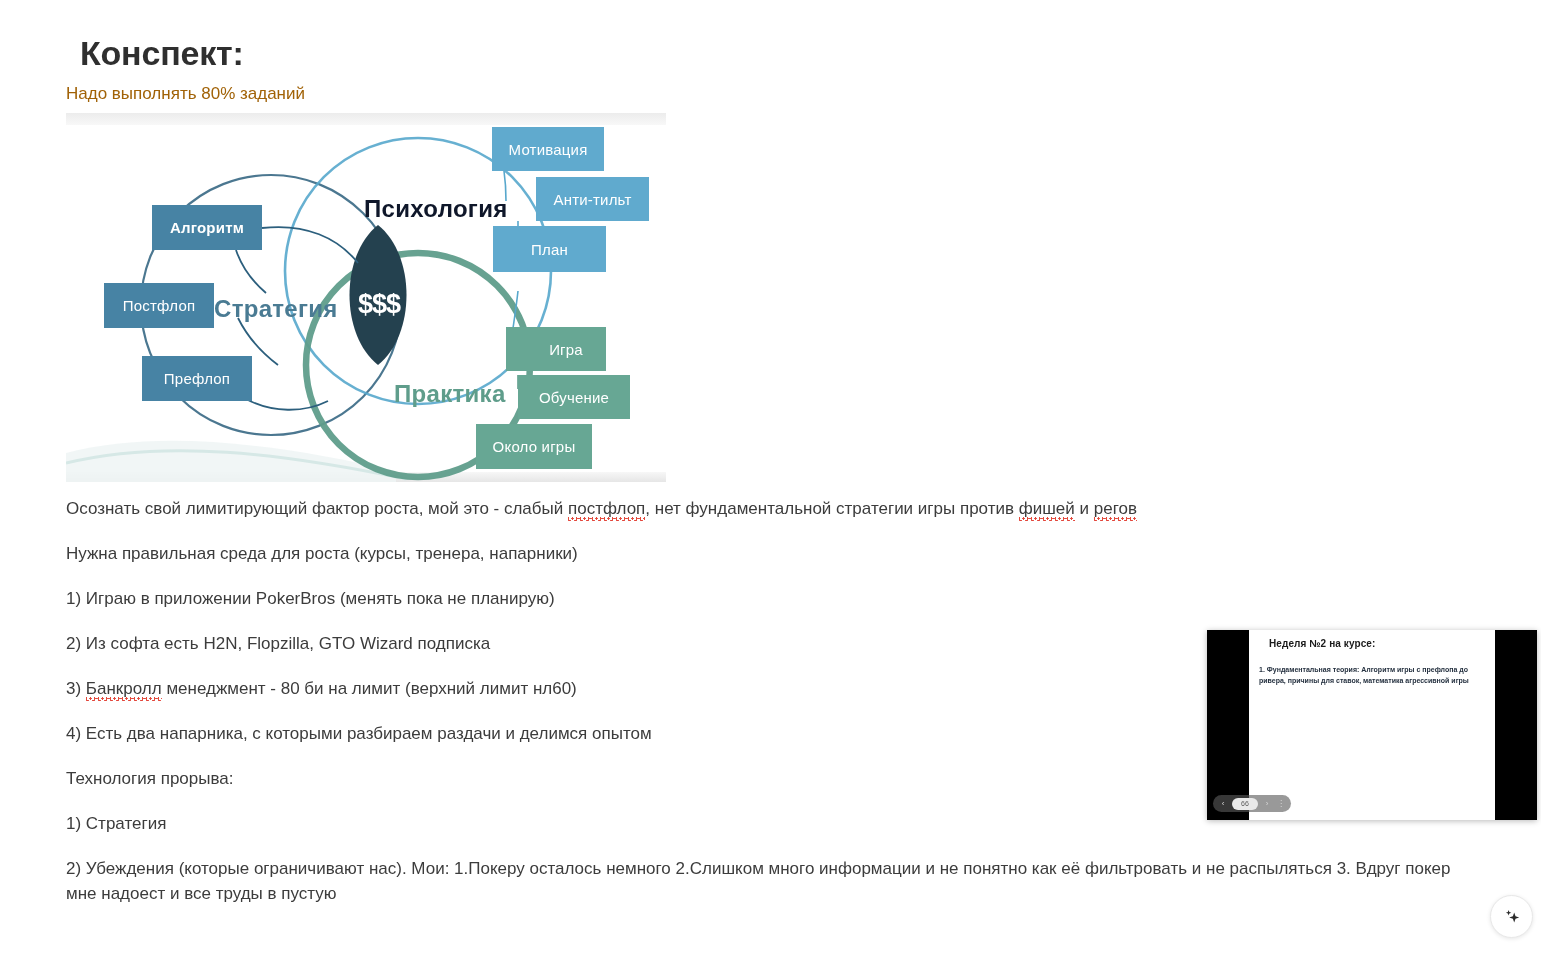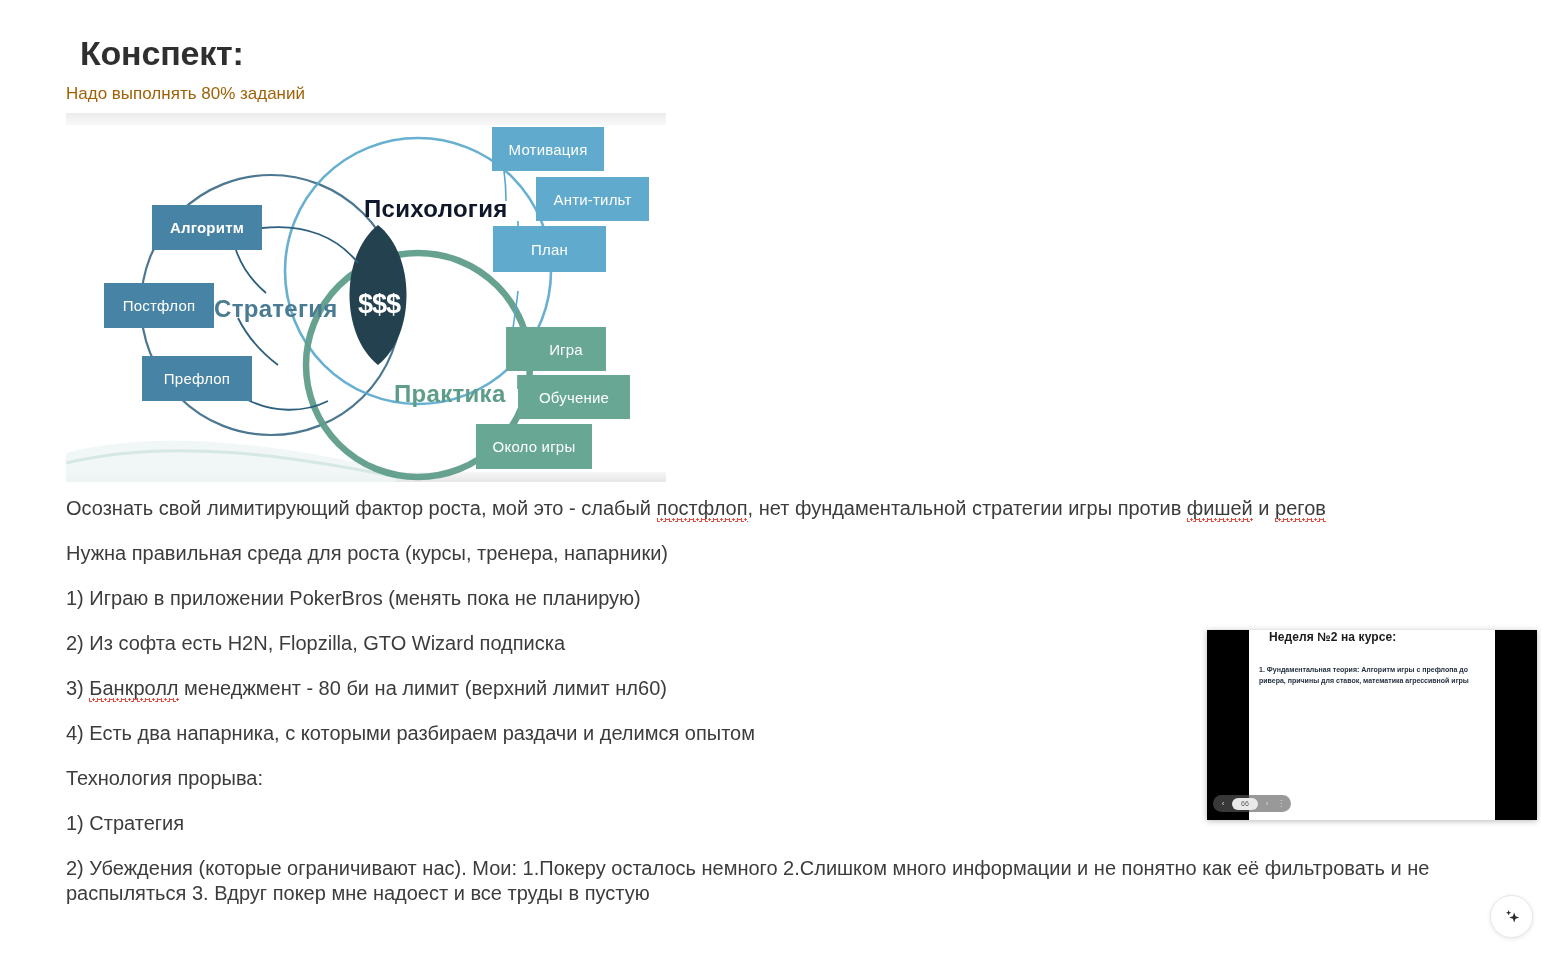--- a/index.html
+++ b/index.html
@@ -109,21 +109,21 @@
 
   
   .body-text {
     position: absolute;
     left: 66px;
     top: 496px;
     width: 1400px;
   }
   .body-text p {
     margin: 0 0 20px 0;
-    font-size: 20px;
+    font-size: 17px;
     line-height: 25px;
     color: #3c3c3c;
   }
   .body-text p:last-child { margin-bottom: 0; }
 
   .sp {
     background-image: linear-gradient(to right,
         #e44a3a 0, #e44a3a 1.2px, transparent 1.2px, transparent 2.4px);
     background-repeat: repeat-x;
     background-size: 4px 3px;
@@ -158,22 +158,22 @@
     position: absolute;
     left: 42px;
     top: 0;
     width: 246px;
     height: 190px;
     background: #ffffff;
   }
   .slide-title {
     position: absolute;
     left: 20px;
-    top: 0;
-    font-size: 12px;
+    top: 8px;
+    font-size: 10px;
     font-weight: 700;
     color: #1a1a1a;
     letter-spacing: .1px;
   }
   .slide-body {
     position: absolute;
     left: 10px;
     top: 34px;
     width: 222px;
     font-size: 7px;

